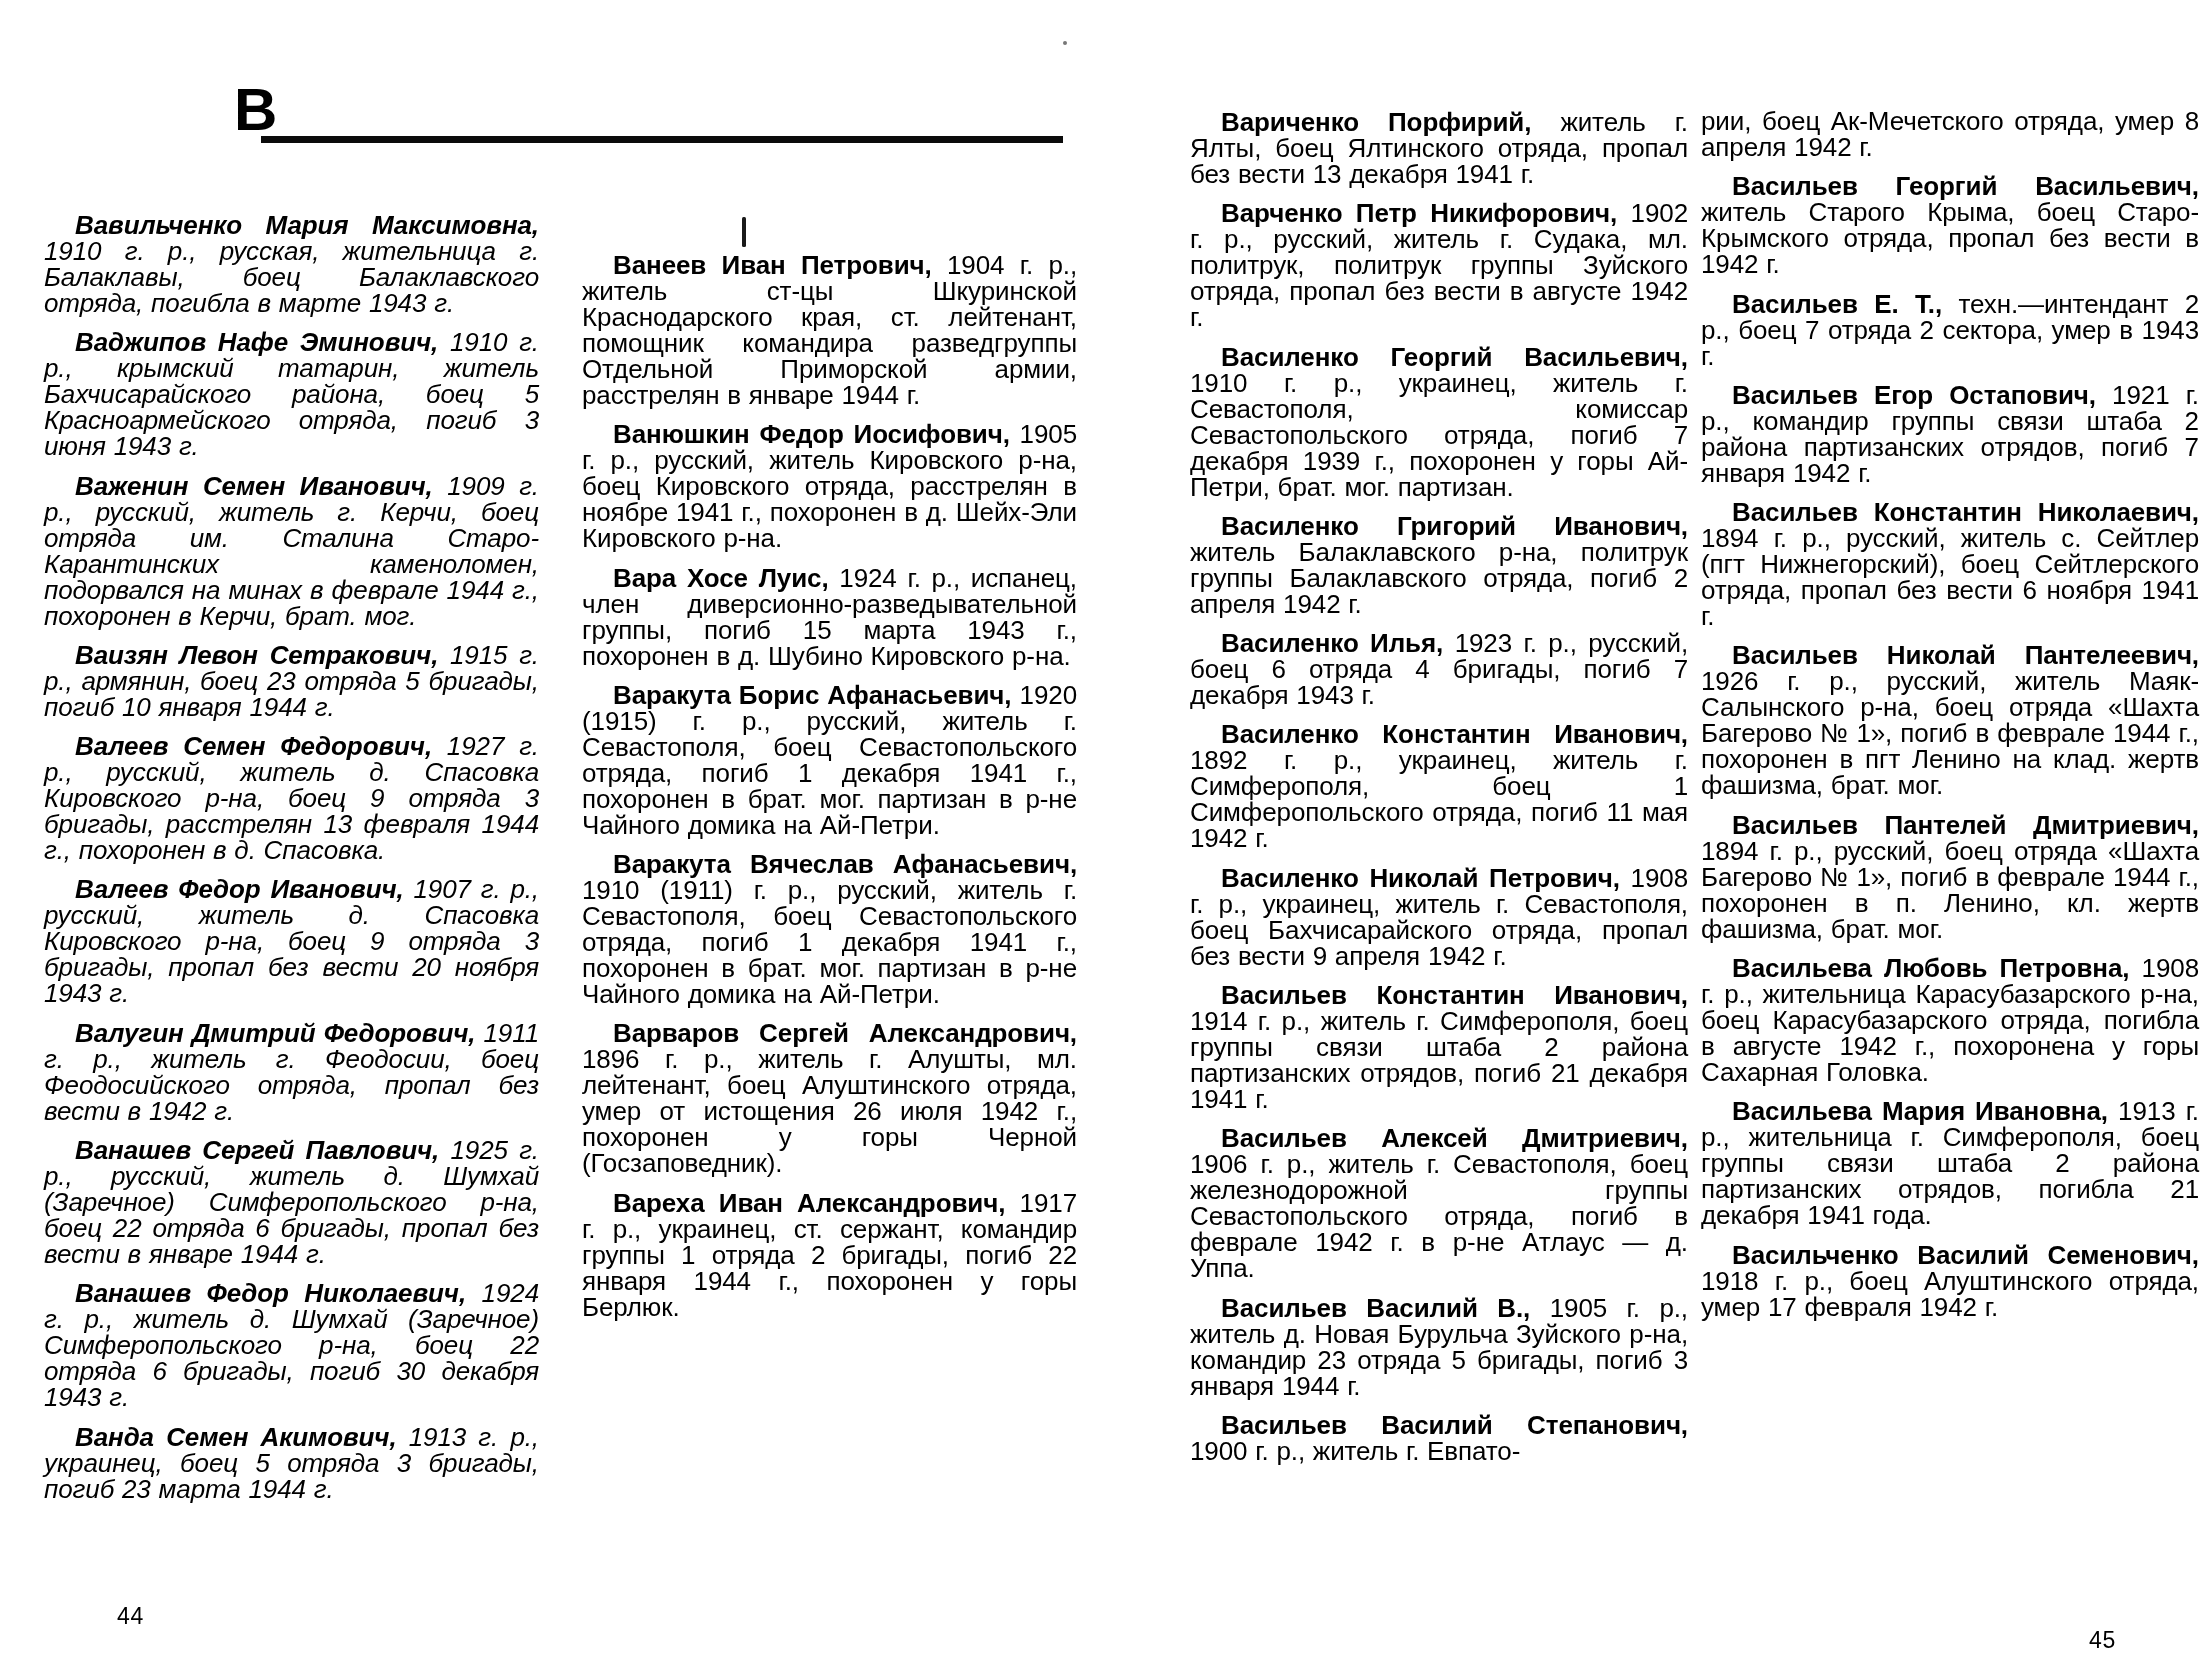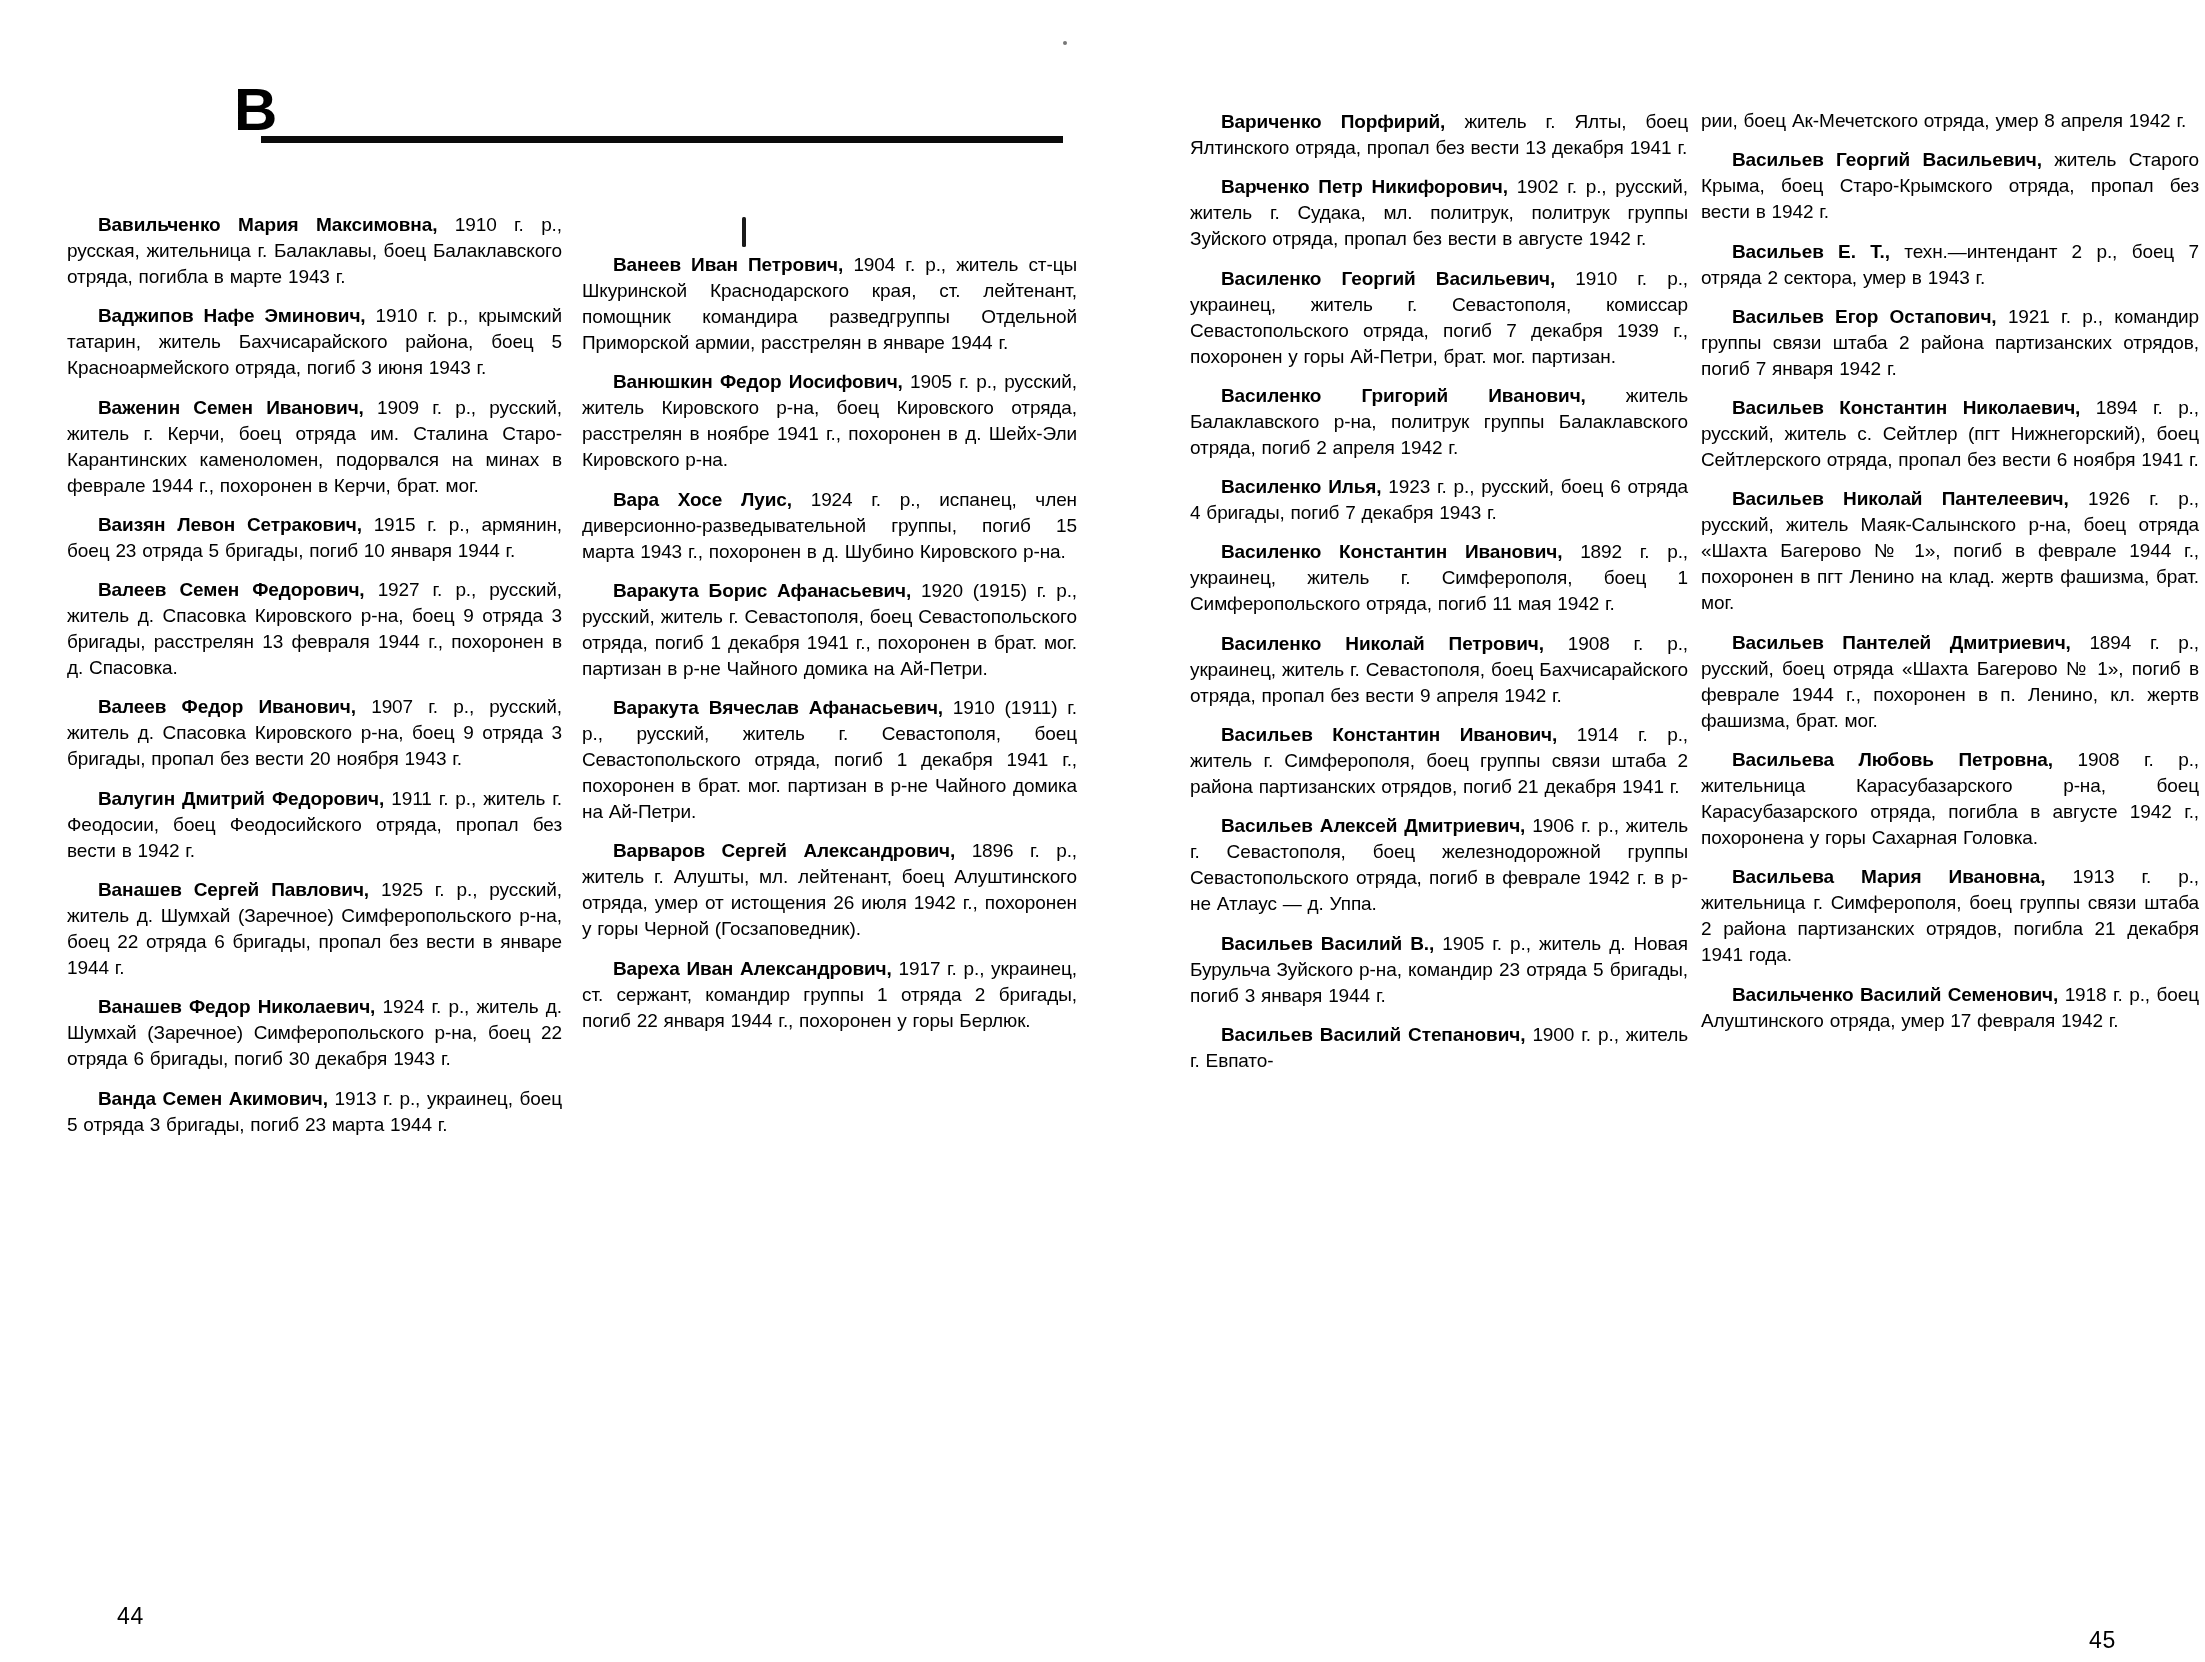--- a/index.html
+++ b/index.html
@@ -20,27 +20,27 @@
   .section-letter {
     position: absolute; left: 0; top: 0;
     font-size: 60px; font-weight: bold; line-height: 1;
     letter-spacing: 1.5px;
   }
   .header-rule {
     position: absolute; left: 26.5px; top: 56px;
     width: 802px; height: 6.6px; background: #0b0b0b;
   }
   .col { position: absolute; }
-  .col-1 { left: 67px;   top: 212px; width: 495px; }
+  .col-1 { left: 44px;   top: 212px; width: 495px; font-style: italic; }
   .col-2 { left: 582px;  top: 252px; width: 495px; }
   .col-3 { left: 1190px; top: 109px; width: 498px; }
   .col-4 { left: 1701px; top: 108px; width: 498px; }
   .entry {
     margin: 0 0 13.3px 0;
-    font-size: 19px;
+    font-size: 26px;
     line-height: 26px;
     text-align: justify;
     text-indent: 31px;
     letter-spacing: -0.1px;
     word-spacing: 0.7px;
   }
   .entry .nm { font-weight: bold; }
   .entry.cont { text-indent: 0; }
   .pagenum {
     position: absolute;

